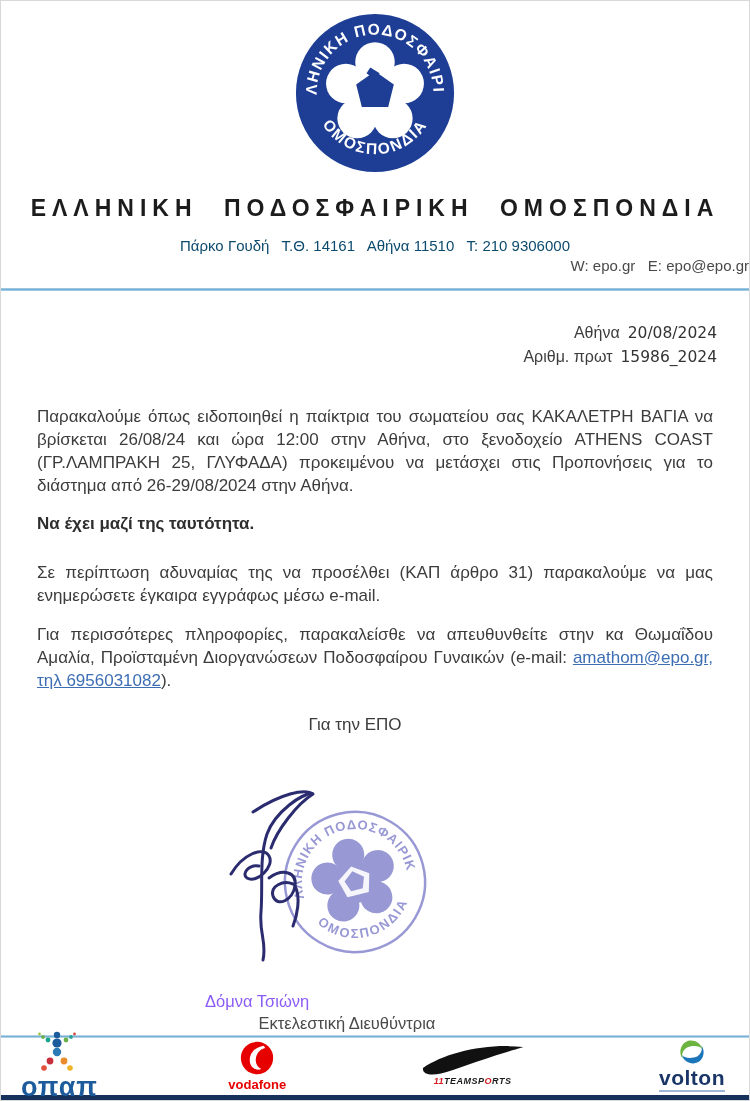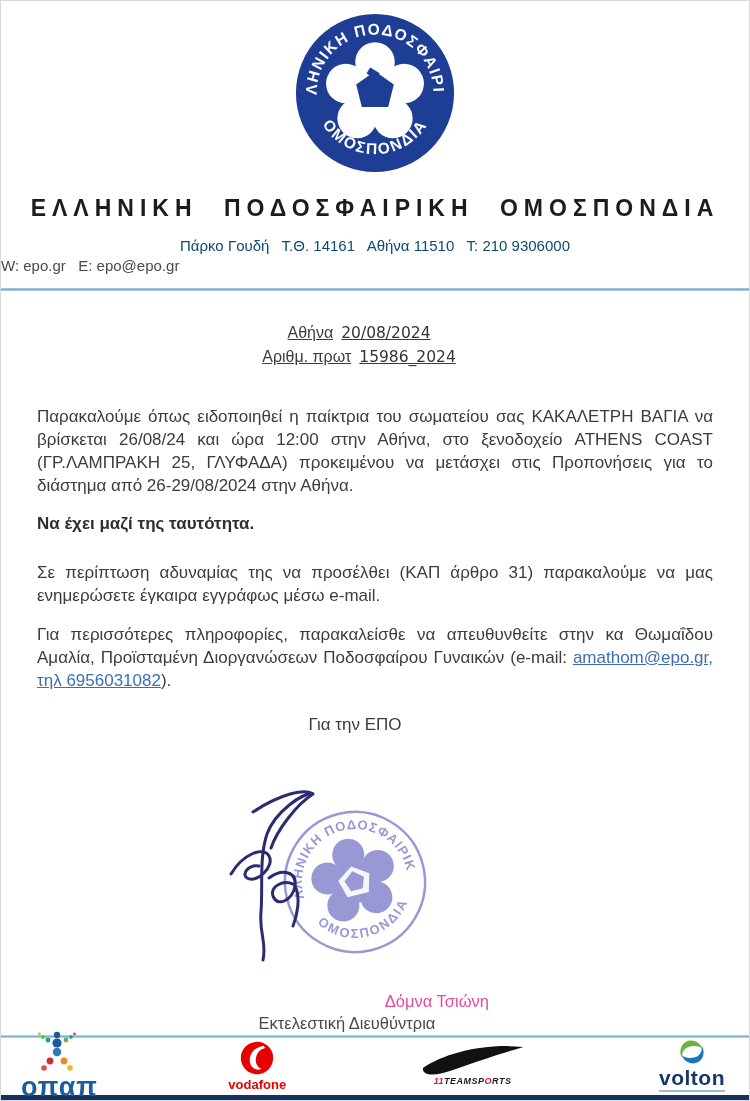--- a/index.html
+++ b/index.html
@@ -18,45 +18,45 @@
   .logo-wrap{width:160px;height:160px;margin:12px auto 0;}
   .org-title{
     margin-top:22px;text-align:center;
     font-size:23px;font-weight:bold;color:#1c1c1c;
     letter-spacing:6px;word-spacing:14px;white-space:nowrap;
   }
   .addr{
     margin-top:14px;text-align:center;font-size:15px;color:#0c4a6e;
     white-space:pre;line-height:19px;
   }
-  .addr2{margin-top:1px;text-align:left;font-size:15px;color:#4a4a4a;white-space:pre;line-height:19px;}
+  .addr2{margin-top:1px;text-align:right;font-size:15px;color:#4a4a4a;white-space:pre;line-height:19px;}
   .divider{
     margin-top:13px;height:3px;width:100%;
     background:linear-gradient(#b9d8ec,#6aaad4 45%,#bcd9ec);
   }
   
-  .meta{margin:30px 32px 0 0;text-align:center;line-height:23px;font-size:16px;color:#3c3c3c;text-decoration:underline;}
+  .meta{margin:30px 32px 0 0;text-align:right;line-height:23px;font-size:16px;color:#3c3c3c;}
   .meta .val{font-family:"DejaVu Sans",sans-serif;font-size:15.5px;color:#333;}
   .meta .lbl{margin-right:8px;}
   
   .recip{margin:16px 36px 0 36px;font-size:16.5px;color:#3c3c3c;line-height:21px;}
   .recip .row{display:flex;}
   .recip .lbl{width:58px;flex:0 0 58px;}
   
   .body-block{margin:0 36px;font-size:17px;line-height:23px;color:#3c3c3c;}
   .p{ text-align:justify; }
   .p1{margin-top:36px;}
   .bold-note{margin-top:15px;font-weight:bold;color:#2e2e2e;}
   .p2{margin-top:26px;}
   .p3{margin-top:16px;}
   .email-link{color:#3d6eb4;text-decoration:underline;}
   .closing{margin-top:21px;text-align:center;padding-right:40px;font-size:17px;color:#3c3c3c;}
   
   .stamp-wrap{width:300px;margin:46px auto 0;transform:translateX(-20px);}
-  .sig-name{text-align:right;font-size:16.5px;color:#ec4899;line-height:22px;margin-top:4px;padding-right:16px;}
+  .sig-name{text-align:left;font-size:16.5px;color:#8b5cf6;line-height:22px;margin-top:4px;padding-right:16px;}
   .sig-title{text-align:center;font-size:16.5px;color:#4a4a4a;line-height:22px;padding-right:16px;}
   
   .footer{position:absolute;left:0;bottom:0;width:100%;}
   .footer-line{height:3px;width:100%;background:linear-gradient(#cde3f0,#79b0d4 50%,#cde3f0);}
   .sponsors{display:flex;align-items:center;justify-content:space-between;height:53px;padding:0 24px 4px 16px;}
   .sponsor{display:flex;align-items:center;flex-direction:column;}
   .opap-text{font-size:27px;font-weight:bold;color:#1c5c9c;letter-spacing:1px;margin-left:4px;line-height:1;}
   .vodafone{flex-direction:column;justify-content:center;}
   .vodafone-text{font-size:13px;font-weight:bold;color:#e60000;line-height:1;margin-top:1px;}
   .nike{flex-direction:column;align-items:center;}

